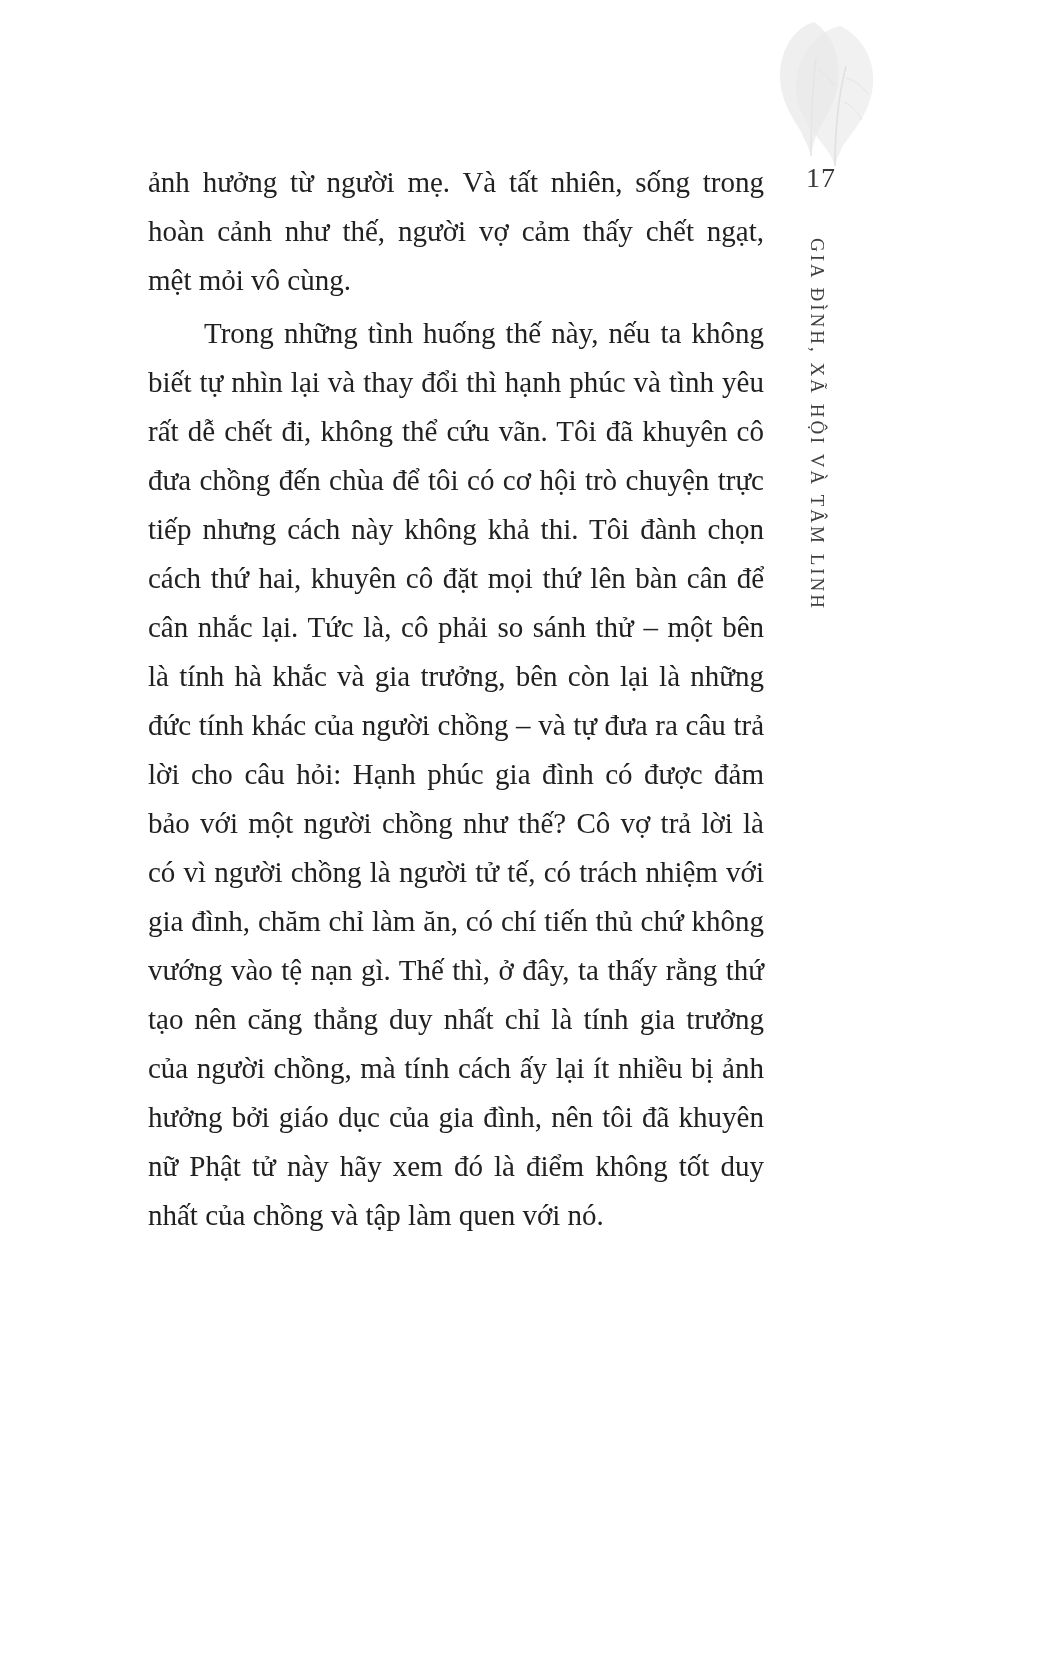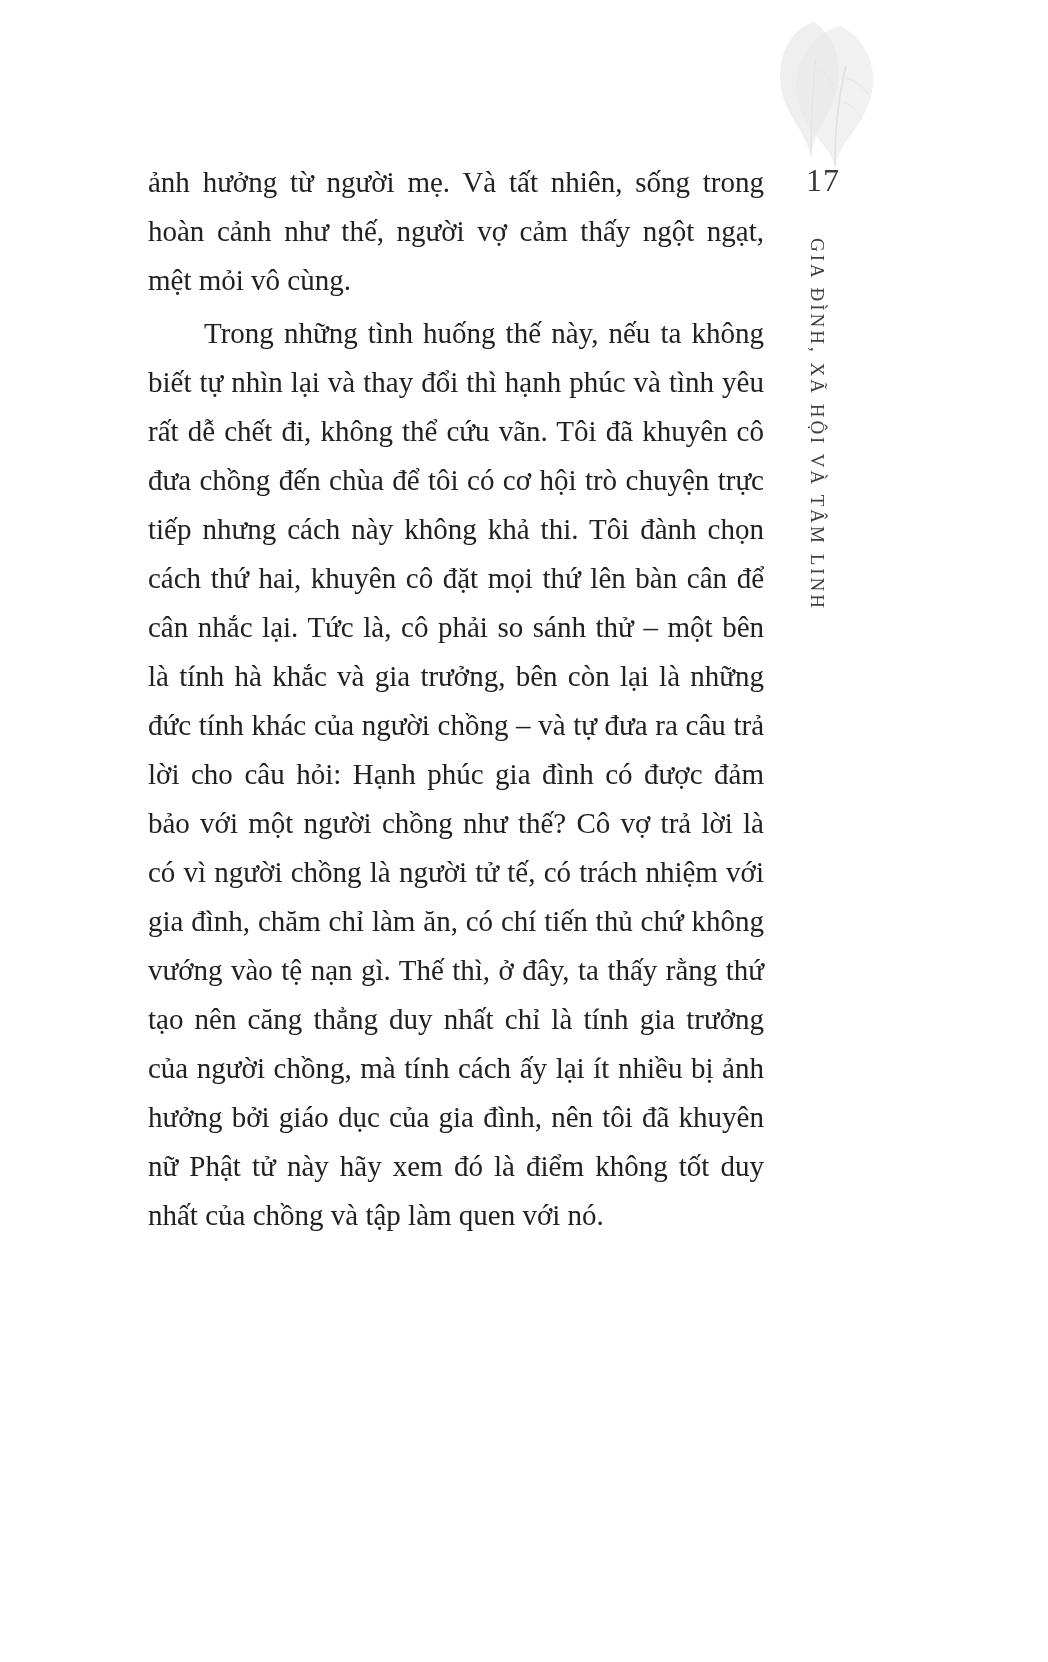--- a/index.html
+++ b/index.html
@@ -20,21 +20,21 @@
     left: 762px;
     top: 18px;
     width: 130px;
     height: 150px;
     pointer-events: none;
   }
   .page-number {
     position: absolute;
     left: 806px;
     top: 162px;
-    font-size: 32px;
+    font-size: 28px;
     color: #3a3a3a;
     letter-spacing: 1px;
   }
   .running-head {
     position: absolute;
     left: 806px;
     top: 238px;
     writing-mode: vertical-rl;
     font-size: 19px;
     letter-spacing: 3px;
@@ -75,17 +75,17 @@
       <path d="M49,138 C49,110 50,72 54,40" stroke="#cfcfcf" stroke-width="1.4" fill="none"></path>
       <path d="M84,60 C92,62 100,68 106,76 M82,84 C90,88 96,94 100,102 M56,52 C62,54 68,60 72,68" stroke="#cfcfcf" stroke-width="1" fill="none"></path>
     </g>
   </svg>
 
   <div class="page-number">17</div>
 
   <div class="running-head">GIA ĐÌNH, XÃ HỘI VÀ TÂM LINH</div>
 
   <div class="body-text">
-    <p class="first">ảnh hưởng từ người mẹ. Và tất nhiên, sống trong hoàn cảnh như thế, người vợ cảm thấy ngột ngạt, mệt mỏi vô cùng.</p>
+    <p class="first">ảnh hưởng từ người mẹ. Và tất nhiên, sống trong hoàn cảnh như thế, người vợ cảm thấy chết ngạt, mệt mỏi vô cùng.</p>
     <p class="indent">Trong những tình huống thế này, nếu ta không biết tự nhìn lại và thay đổi thì hạnh phúc và tình yêu rất dễ chết đi, không thể cứu vãn. Tôi đã khuyên cô đưa chồng đến chùa để tôi có cơ hội trò chuyện trực tiếp nhưng cách này không khả thi. Tôi đành chọn cách thứ hai, khuyên cô đặt mọi thứ lên bàn cân để cân nhắc lại. Tức là, cô phải so sánh thử – một bên là tính hà khắc và gia trưởng, bên còn lại là những đức tính khác của người chồng – và tự đưa ra câu trả lời cho câu hỏi: Hạnh phúc gia đình có được đảm bảo với một người chồng như thế? Cô vợ trả lời là có vì người chồng là người tử tế, có trách nhiệm với gia đình, chăm chỉ làm ăn, có chí tiến thủ chứ không vướng vào tệ nạn gì. Thế thì, ở đây, ta thấy rằng thứ tạo nên căng thẳng duy nhất chỉ là tính gia trưởng của người chồng, mà tính cách ấy lại ít nhiều bị ảnh hưởng bởi giáo dục của gia đình, nên tôi đã khuyên nữ Phật tử này hãy xem đó là điểm không tốt duy nhất của chồng và tập làm quen với nó.</p>
   </div>
 
 </div>
 
 </body></html>

